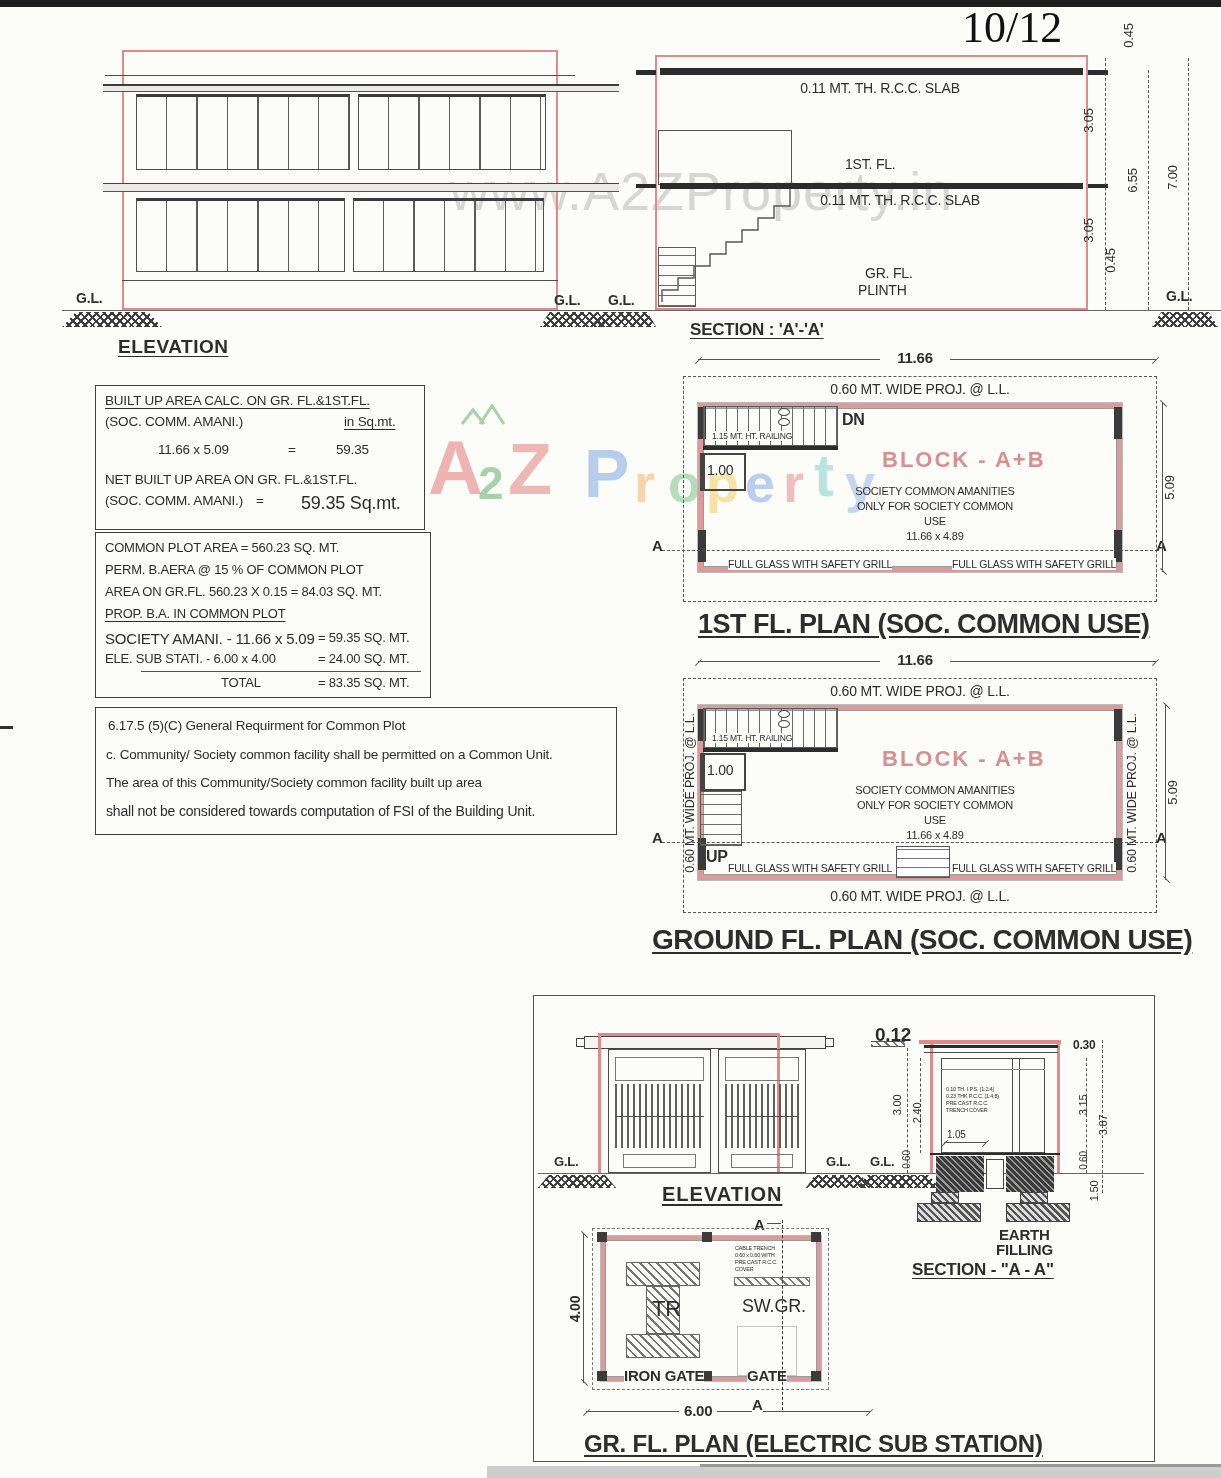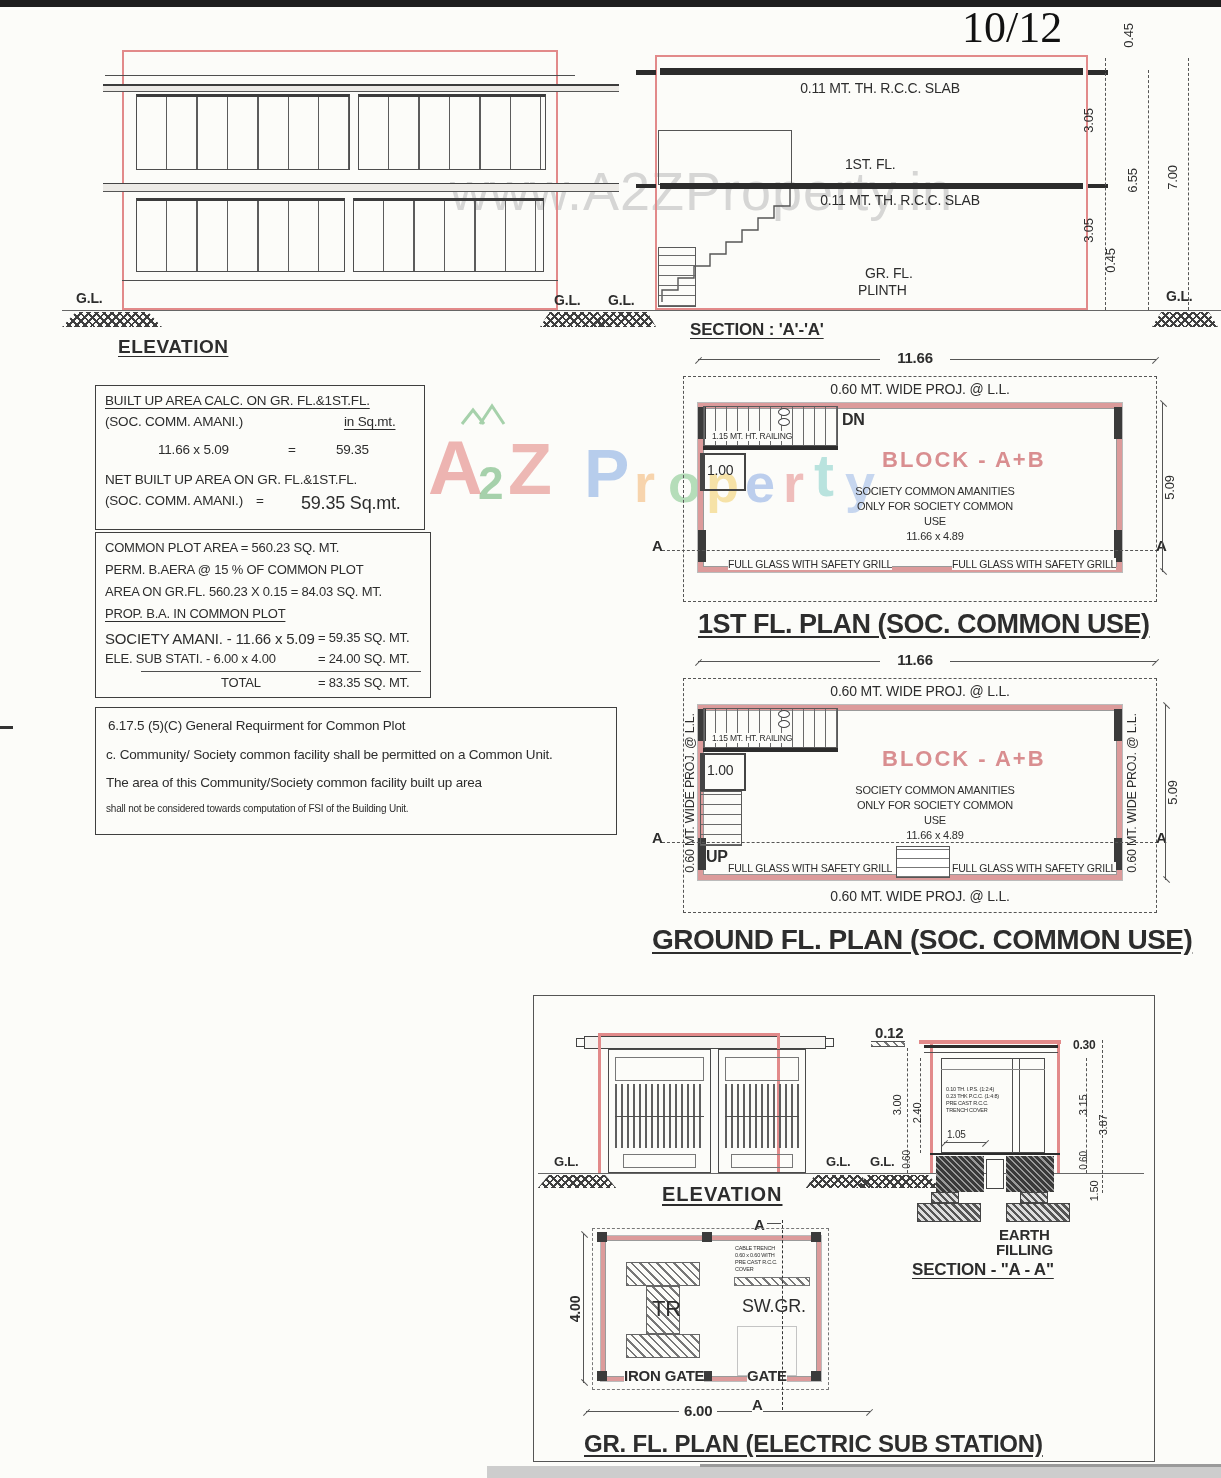--- a/index.html
+++ b/index.html
@@ -147,21 +147,21 @@
     <div class="abs t" style="left:222px;top:118px;font-size:13px">= 24.00 SQ. MT.</div>
     <div class="abs lnh" style="left:45px;top:138px;width:280px"></div>
     <div class="abs t" style="left:125px;top:142px;font-size:13px">TOTAL</div>
     <div class="abs t" style="left:222px;top:142px;font-size:13px">= 83.35 SQ. MT.</div>
   </div>
 
   <div class="abs box" style="left:95px;top:707px;width:522px;height:128px">
     <div class="abs t" style="left:12px;top:10px;font-size:13.5px">6.17.5 (5)(C) General Requirment for Common Plot</div>
     <div class="abs t" style="left:10px;top:39px;font-size:13.5px">c. Community/ Society common facility shall be permitted on a Common Unit.</div>
     <div class="abs t" style="left:10px;top:67px;font-size:13.5px">The area of this Community/Society common facility built up area</div>
-    <div class="abs t" style="left:10px;top:95px;font-size:10px">shall not be considered towards computation of FSI of the Building Unit.</div>
+    <div class="abs t" style="left:10px;top:95px;font-size:14px">shall not be considered towards computation of FSI of the Building Unit.</div>
   </div>
 
   <div class="abs" style="left:650px;top:345px;width:535px;height:300px">
     <div class="abs dimh" style="left:48px;top:14px;width:458px"></div>
     <div class="abs t b ctr" style="left:230px;top:4px;width:70px;font-size:15px;background:#fcfcf9">11.66</div>
     <div class="abs" style="left:33px;top:31px;width:474px;height:226px;border:1.6px dashed #555"></div>
     <div class="abs t ctr" style="left:90px;top:36px;width:360px;font-size:14px;background:#fcfcf9">0.60 MT. WIDE PROJ. @ L.L.</div>
     <div class="abs wall" style="left:48px;top:58px;width:424px;height:169px"></div>
     <div class="abs col" style="left:48px;top:62px;width:8px;height:32px"></div>
     <div class="abs col" style="left:464px;top:62px;width:8px;height:32px"></div>
@@ -262,21 +262,21 @@
       <div class="abs t b" style="left:20px;top:158px;font-size:13px">G.L.</div>
       <div class="abs t b" style="left:292px;top:158px;font-size:13px">G.L.</div>
       <div class="abs t b" style="left:336px;top:158px;font-size:13px">G.L.</div>
       <div class="abs mound" style="left:4px;top:179px;width:78px;height:13px"></div>
       <div class="abs mound" style="left:272px;top:179px;width:64px;height:13px"></div>
       <div class="abs mound" style="left:322px;top:179px;width:84px;height:13px"></div>
       <div class="abs t b u" style="left:128px;top:187px;font-size:20px;letter-spacing:1px">ELEVATION</div>
     </div>
 
     <div class="abs">
-      <div class="abs t b" style="left:341px;top:28px;font-size:15px">0.12</div>
+      <div class="abs t b" style="left:341px;top:28px;font-size:19px">0.12</div>
       <div class="abs hatch" style="left:337px;top:45px;width:34px;height:6px;border-top:1px solid #555;border-bottom:1px solid #555"></div>
       <div class="abs redl" style="left:385px;top:44px;width:142px;height:4px"></div>
       <div class="abs redl" style="left:396px;top:44px;width:3px;height:133px"></div>
       <div class="abs redl" style="left:523px;top:44px;width:3px;height:133px"></div>
       <div class="abs slab" style="left:390px;top:49px;width:134px;height:3px"></div>
       <div class="abs lnh" style="left:390px;top:56px;width:134px"></div>
       <div class="abs" style="left:407px;top:62px;width:104px;height:95px;border:1.3px solid #4a4a4a"></div>
       <div class="abs lnv" style="left:478px;top:62px;height:95px"></div>
       <div class="abs lnv" style="left:485px;top:62px;height:95px"></div>
       <div class="abs lnh" style="left:407px;top:73px;width:104px;border-top:1px solid #888"></div>

